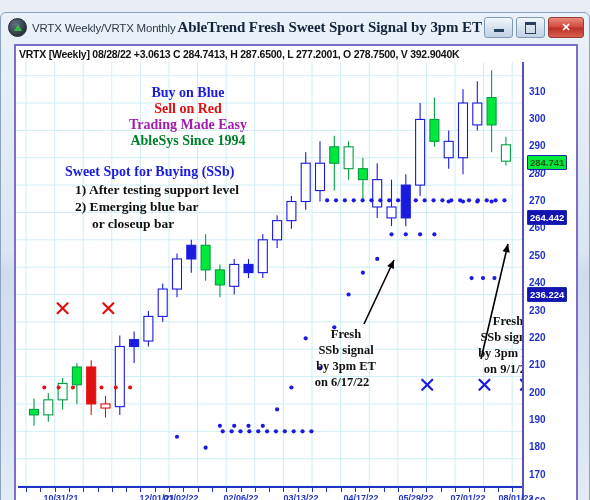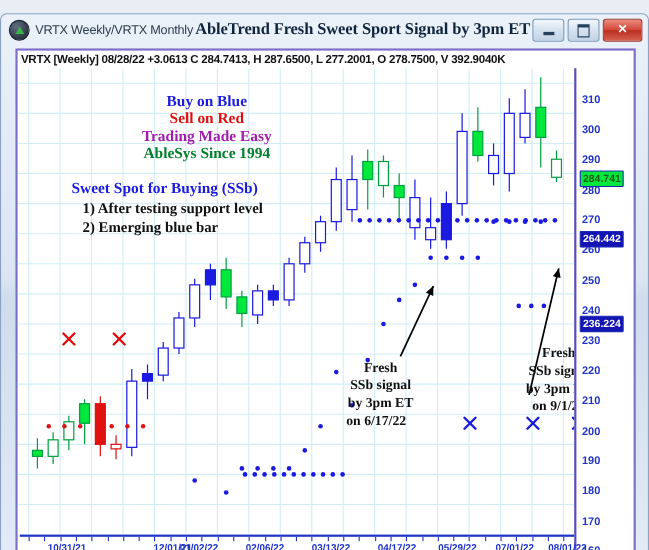--- a/index.html
+++ b/index.html
@@ -322,20 +322,21 @@
         </svg>
 
       <div class="ann c" style="left:172px;top:23px;color:#1a1ae0;font-size:14px;">Buy on Blue</div>
       <div class="ann c" style="left:172px;top:39px;color:#e01010;font-size:14px;">Sell on Red</div>
       <div class="ann c" style="left:172px;top:55px;color:#a21caf;font-size:14px;">Trading Made Easy</div>
       <div class="ann c" style="left:172px;top:71px;color:#00802b;font-size:14px;">AbleSys Since 1994</div>
 
       <div class="ann" style="left:49px;top:102px;color:#1a1ae0;font-size:14px;">Sweet Spot for Buying (SSb)</div>
       <div class="ann" style="left:59px;top:120px;color:#111;font-size:13.5px;">1) After testing support level</div>
       <div class="ann" style="left:59px;top:137px;color:#111;font-size:13.5px;">2) Emerging blue bar</div>
+      <div class="ann" style="left:76px;top:154px;color:#111;font-size:13.5px;">or closeup bar</div>
 
       <div class="ann c" style="left:330px;top:265px;color:#111;font-size:12.5px;">Fresh</div>
       <div class="ann c" style="left:330px;top:281px;color:#111;font-size:12.5px;">SSb signal</div>
       <div class="ann c" style="left:330px;top:297px;color:#111;font-size:12.5px;">by 3pm ET</div>
       <div class="ann c" style="left:326px;top:313px;color:#111;font-size:12.5px;">on 6/17/22</div>
 
       <div class="ann c" style="left:492px;top:252px;color:#111;font-size:12.5px;">Fresh</div>
       <div class="ann c" style="left:492px;top:268px;color:#111;font-size:12.5px;">SSb signal</div>
       <div class="ann c" style="left:492px;top:284px;color:#111;font-size:12.5px;">by 3pm ET</div>
       <div class="ann c" style="left:492px;top:300px;color:#111;font-size:12.5px;">on 9/1/22</div>
@@ -347,21 +348,21 @@
         <div class="ylab" style="top: 379.29px;">180</div>
         <div class="ylab" style="top: 351.935px;">190</div>
         <div class="ylab" style="top: 324.581px;">200</div>
         <div class="ylab" style="top: 297.226px;">210</div>
         <div class="ylab" style="top: 269.871px;">220</div>
         <div class="ylab" style="top: 242.516px;">230</div>
         <div class="ylab" style="top: 215.161px;">240</div>
         <div class="ylab" style="top: 187.806px;">250</div>
         <div class="ylab" style="top: 160.452px;">260</div>
         <div class="ylab" style="top: 133.097px;">270</div>
-        <div class="ylab" style="top: 105.742px;">280</div>
+        <div class="ylab" style="top: 105.742px; font-style: italic;">280</div>
         <div class="ylab" style="top: 78.3871px;">290</div>
         <div class="ylab" style="top: 51.0323px;">300</div>
         <div class="ylab" style="top: 23.6774px;">310</div>
         <div class="ylab hl" style="top: 92.773px; background: rgb(0, 232, 60); color: rgb(26, 92, 26);">284.741</div>
         <div class="ylab hl" style="top: 148.301px; background: rgb(20, 20, 180); color: rgb(255, 255, 255);">264.442</div>
         <div class="ylab hl" style="top: 225.49px; background: rgb(20, 20, 180); color: rgb(255, 255, 255);">236.224</div>
       </div>
 
     <div class="xaxis" id="xaxis">
       <div class="xline"></div>

